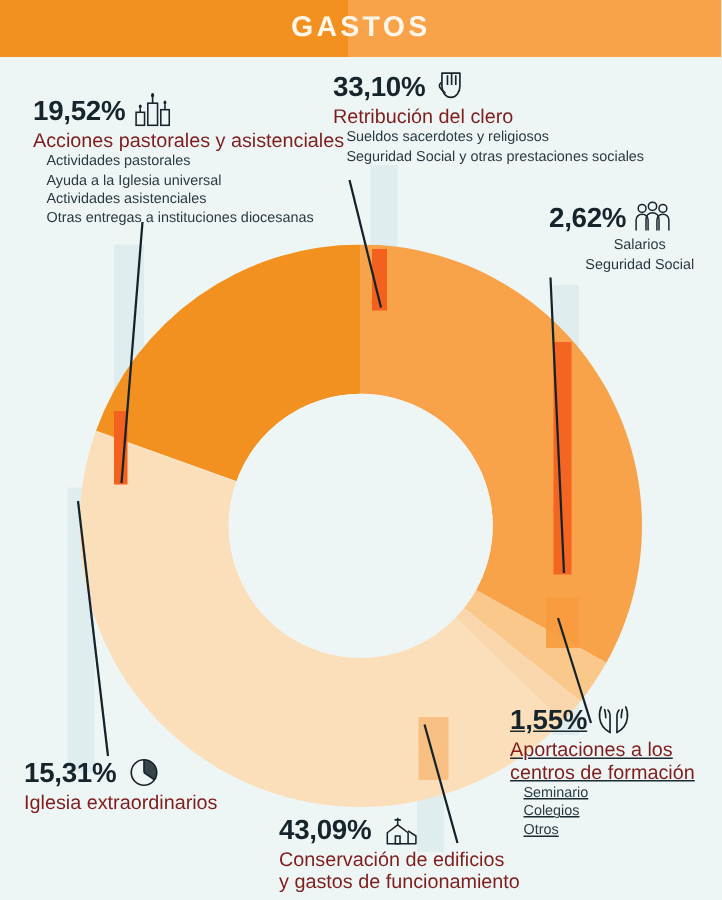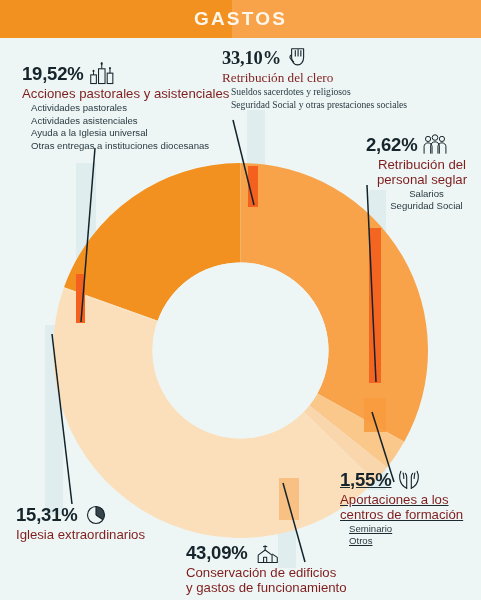--- a/index.html
+++ b/index.html
@@ -36,21 +36,21 @@
   
   .label{position:absolute;}
   .pct{font-weight:bold;font-size:18.5px;letter-spacing:-.2px;color:#16242c;
        display:inline-block;vertical-align:middle;}
   .pctrow{display:flex;align-items:center;gap:5px;margin-bottom:1px;}
   .hdl{font-size:13.2px;color:#7f1d1d;line-height:1.12;}
   .sub{font-size:9.6px;color:#2a3a42;line-height:1.33;margin-left:9px;}
   .ico{width:26px;height:24px;display:block;}
 
   .l-acciones{left:22px;top:62px;width:210px;}
-  .l-clero{left:222px;top:46px;width:212px;font-family:Liberation Serif, serif;}
+  .l-clero{left:222px;top:46px;width:212px;}
   .l-seglar{left:366px;top:133px;width:112px;text-align:center;}
   .l-formacion{left:340px;top:468px;width:140px;text-decoration:underline;}
   .l-conserva{left:186px;top:541px;width:200px;}
   .l-extra{left:16px;top:503px;width:170px;}
 </style>
 </head>
 <body>
 
 <div id="stage">
 
@@ -110,22 +110,22 @@
         </g>
         <g fill="#16242c">
           <ellipse cx="5.2" cy="9.6" rx="1.1" ry="1.6"></ellipse>
           <ellipse cx="14.7" cy="1" rx="1.2" ry="1.8"></ellipse>
           <ellipse cx="24.2" cy="6.6" rx="1.1" ry="1.6"></ellipse>
         </g>
       </svg>
     </div>
     <div class="hdl">Acciones pastorales y asistenciales</div>
     <div class="sub">Actividades pastorales</div>
+    <div class="sub">Ayuda a la Iglesia universal</div>
     <div class="sub">Actividades asistenciales</div>
-    <div class="sub">Ayuda a la Iglesia universal</div>
     <div class="sub">Otras entregas a instituciones diocesanas</div>
   </div>
 
   <div class="label l-clero">
     <div class="pctrow">
       <span class="pct">33,10%</span>
       <svg class="ico" viewBox="0 0 26 26">
         <g fill="none" stroke="#16242c" stroke-width="1.2" stroke-linejoin="round">
           <path d="M5 3h13v9.5c0 4.5-3 8-6.5 8S5 17 5 12.5z"></path>
           <path d="M9 4.5v7M12 3.5v8M15 4.5v7"></path>
@@ -145,41 +145,41 @@
         <g fill="none" stroke="#16242c" stroke-width="1.15">
           <circle cx="7" cy="6" r="3"></circle>
             <circle cx="15" cy="4.4" r="3.2"></circle>
             <circle cx="23" cy="6" r="3"></circle>
           <path d="M2.4 23v-8.2c0-2.4 2-4.3 4.6-4.3s4.6 1.9 4.6 4.3V23"></path>
           <path d="M10 23v-9c0-2.6 2.2-4.7 5-4.7s5 2.1 5 4.7v9"></path>
           <path d="M18.4 23v-8.2c0-2.4 2-4.3 4.6-4.3s4.6 1.9 4.6 4.3V23"></path>
         </g>
       </svg>
     </div>
-    <div class="hdl">Retribución del personal seglar</div>
     <div class="sub">Salarios</div>
     <div class="sub">Seguridad Social</div>
   </div>
 
   <div class="label l-formacion">
     <div class="pctrow">
       <span class="pct">1,55%</span>
       <svg class="ico" viewBox="0 0 28 26">
         <g fill="none" stroke="#16242c" stroke-width="1.2" stroke-linecap="round">
           <path d="M11.5 22V9.5c0-1.4-.6-2.6-1.5-3.6"></path>
           <path d="M11.5 22C7.5 20 4.5 16 4 11.5 3.7 8.8 4 6 5.2 3.6"></path>
           <path d="M7.6 5.4c.5 2 .8 4 .8 6"></path>
           <path d="M16.5 22V9.5c0-1.4.6-2.6 1.5-3.6"></path>
           <path d="M16.5 22c4-2 7-6 7.5-10.5.3-2.7 0-5.5-1.2-7.9"></path>
           <path d="M20.4 5.4c-.5 2-.8 4-.8 6"></path>
         </g>
       </svg>
     </div>
     <div class="hdl">Aportaciones a los centros de formación</div>
     <div class="sub">Seminario</div>
+    <div class="sub">Colegios</div>
     <div class="sub">Otros</div>
   </div>
 
   <div class="label l-conserva">
     <div class="pctrow">
       <span class="pct">43,09%</span>
       <svg class="ico" viewBox="0 0 30 26">
         <g fill="none" stroke="#16242c" stroke-width="1.2" stroke-linejoin="round">
           <path d="M14 9.5 6 15.5V24h16v-8.5z"></path>
           <path d="M14 9.5V4"></path>

